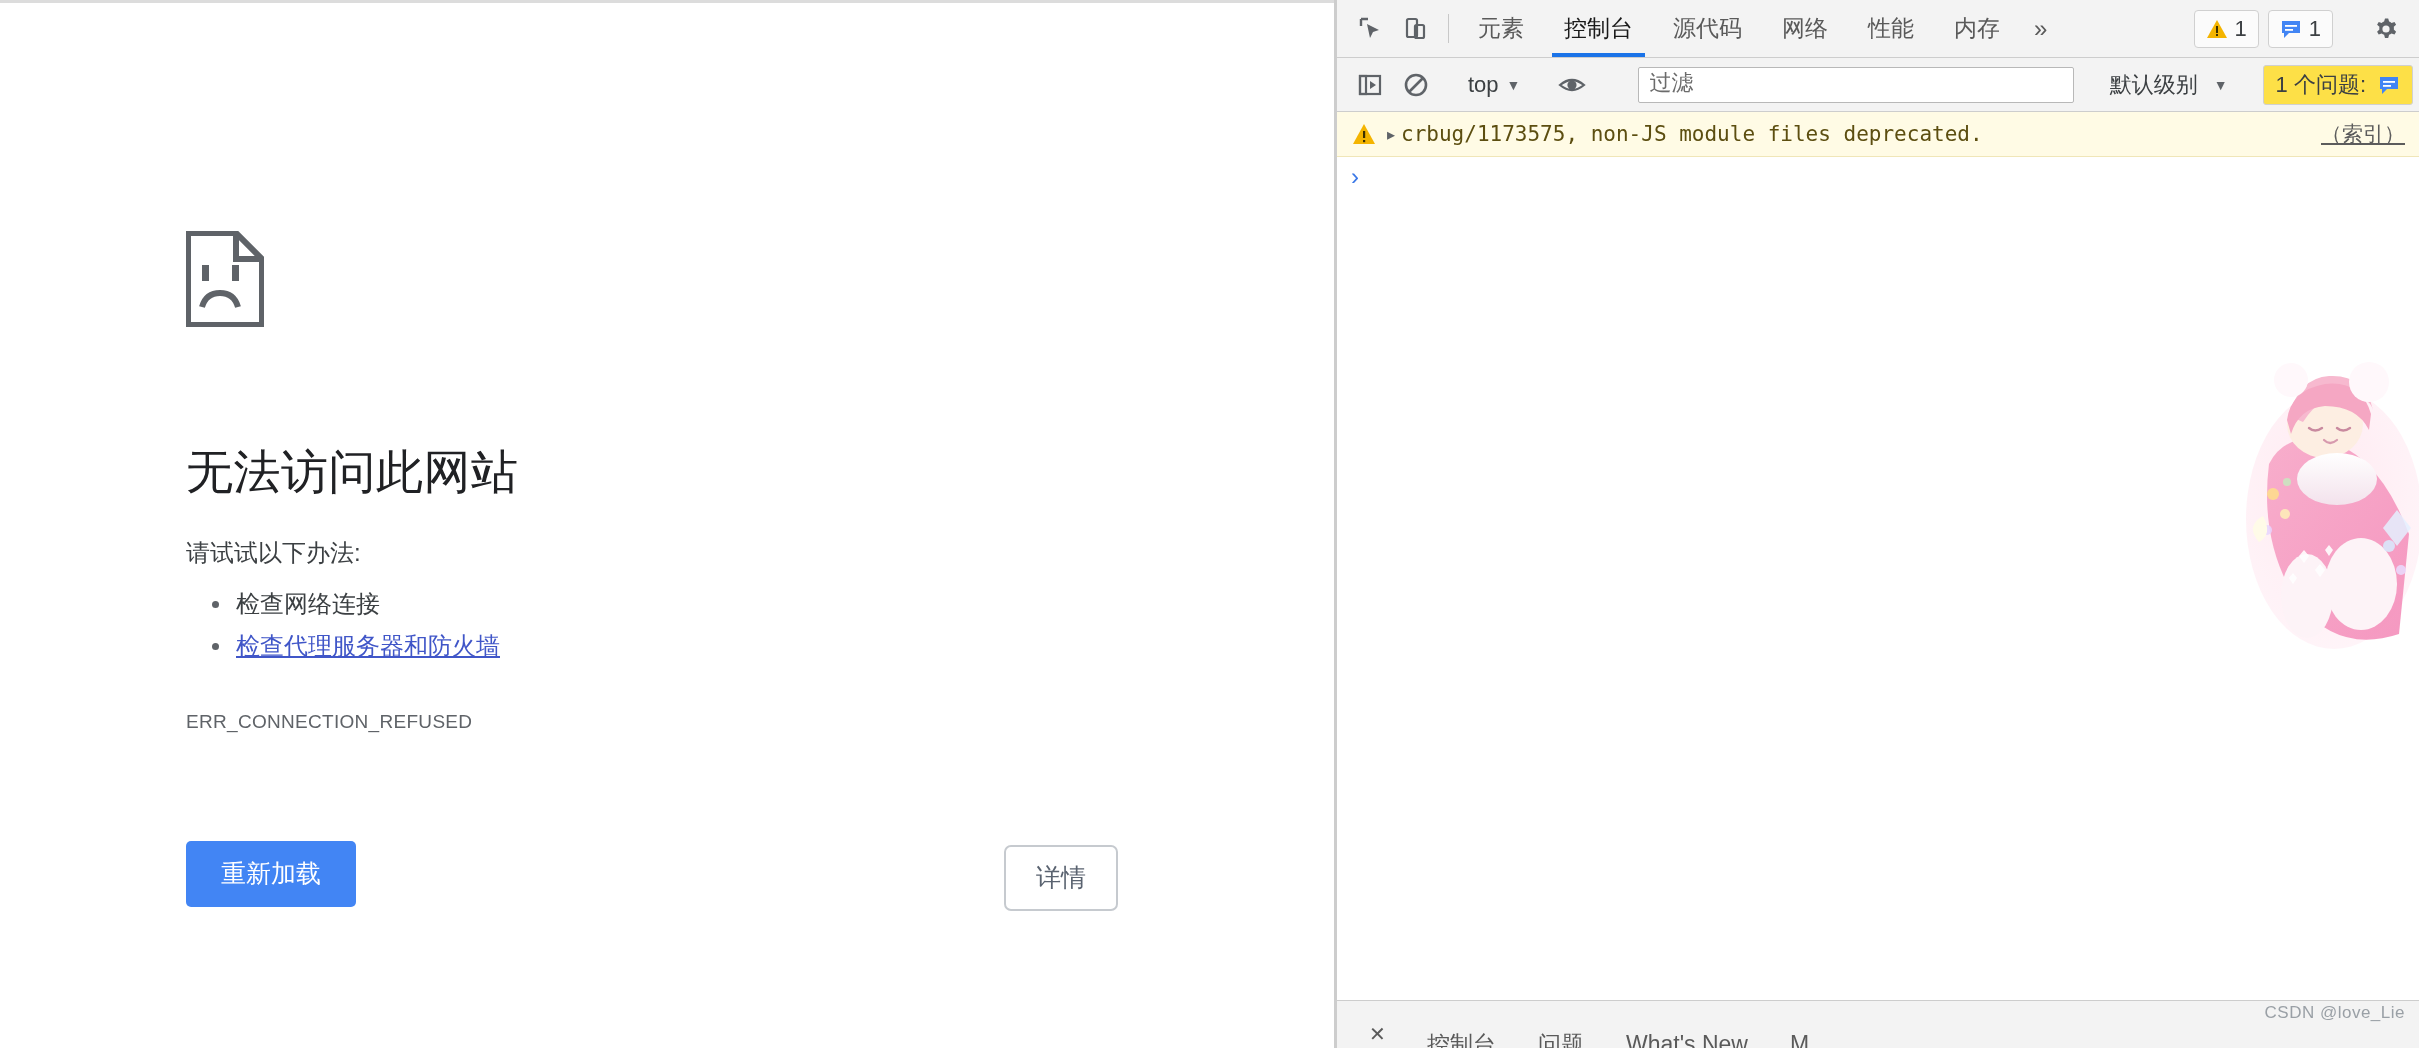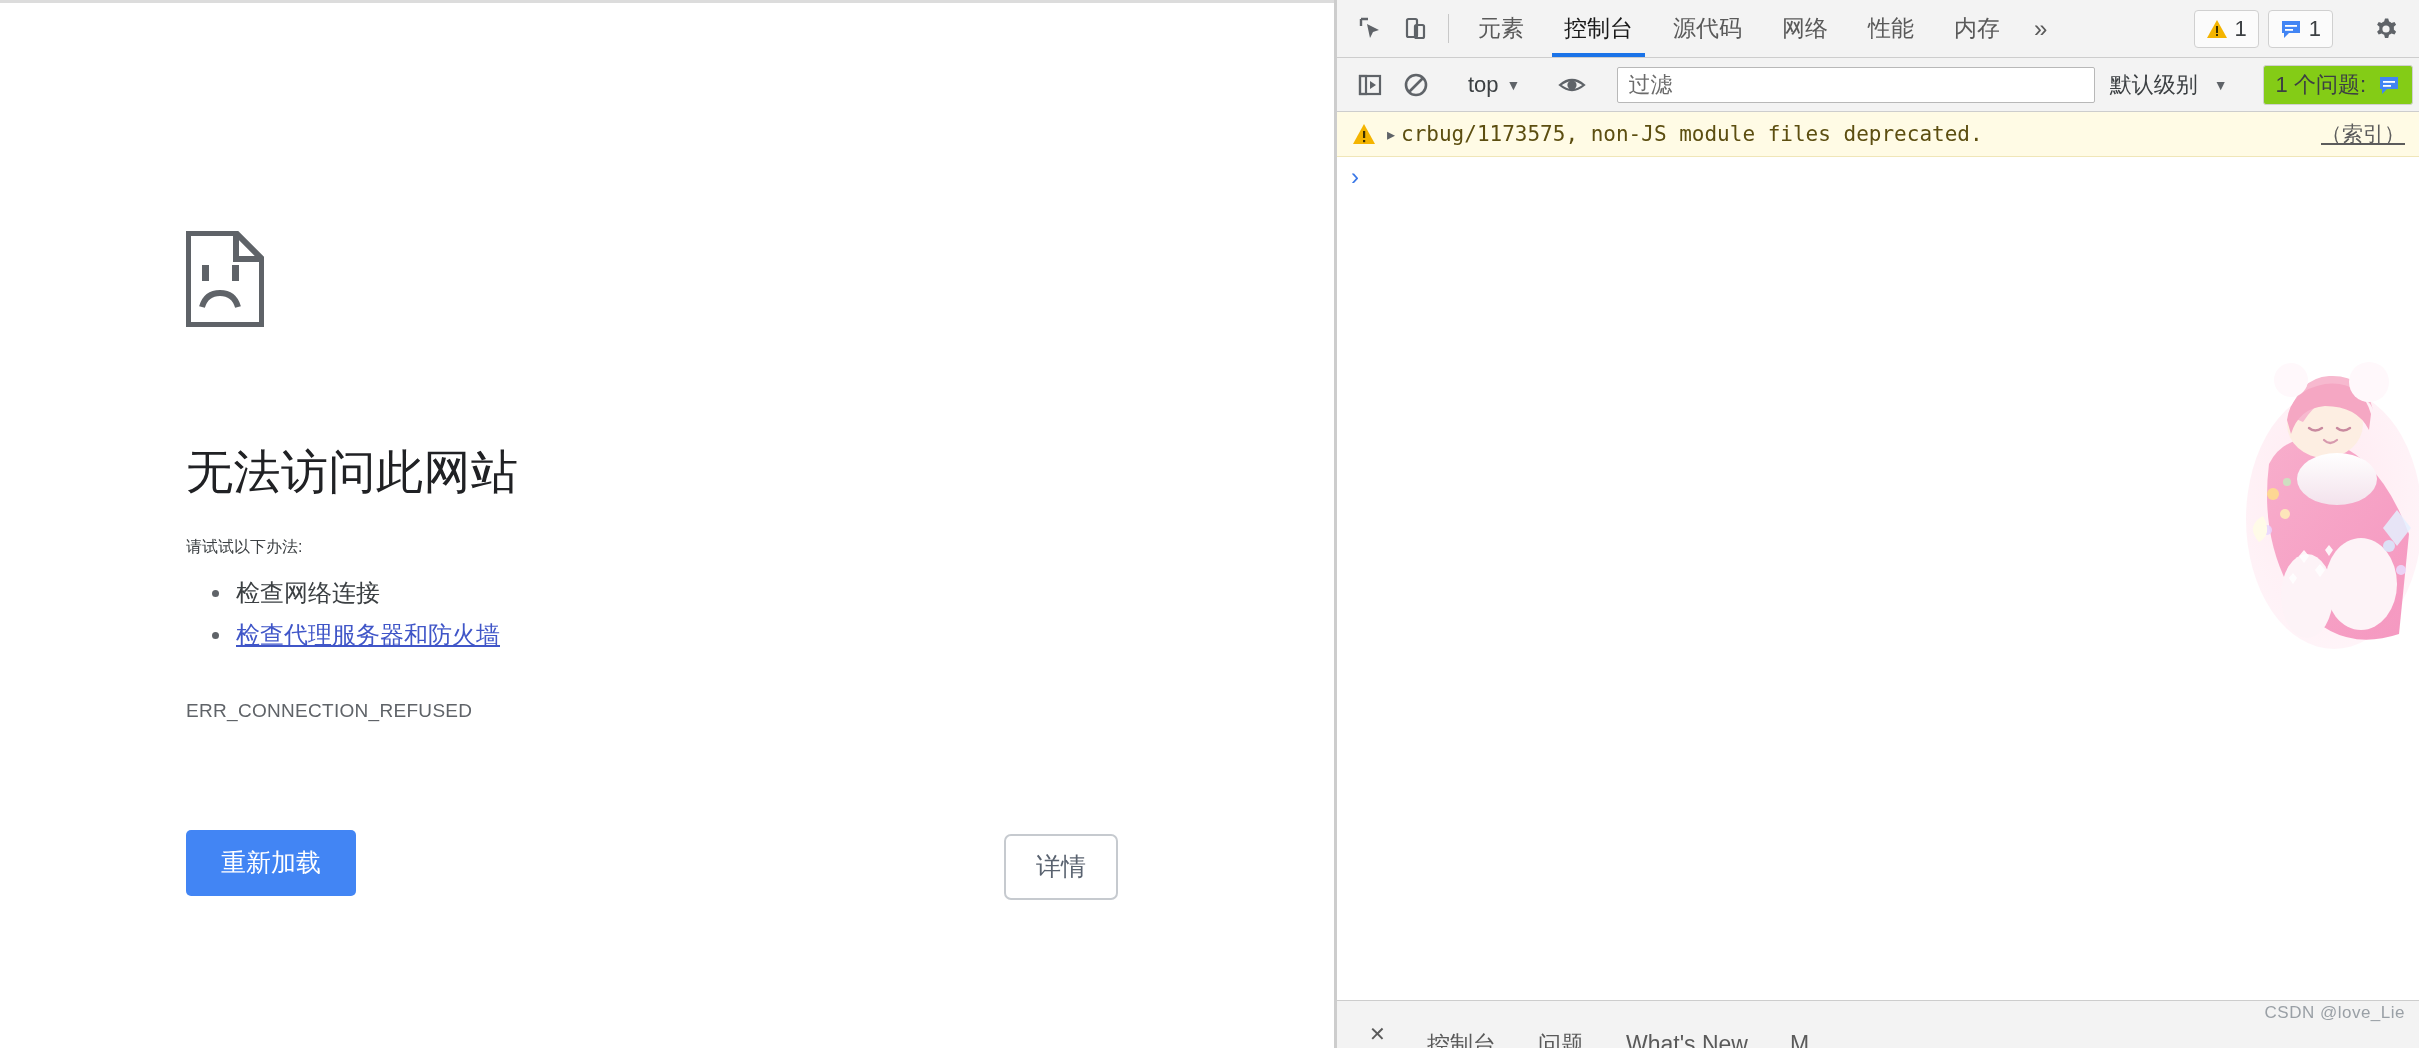--- a/index.html
+++ b/index.html
@@ -54,21 +54,21 @@
 
   .err-subtitle {
     font-size: 26px;
     line-height: 1.5;
     color: #3c4043;
     margin-bottom: 40px;
   }
   .err-subtitle b { font-weight: 700; color: #202124; }
 
   .err-suggest-head {
-    font-size: 16px;
+    font-size: 24px;
     color: #3c4043;
     margin-bottom: 14px;
   }
 
   .err-list {
     list-style: none;
     margin: 0 0 44px 0;
     padding: 0;
   }
   .err-list li {
@@ -244,48 +244,48 @@
     padding: 0 10px;
     font-size: 22px;
     color: #3c4043;
     cursor: pointer;
   }
   .caret { font-size: 14px; color: #5f6368; }
 
   .filter-input {
     flex: 1;
     height: 36px;
-    margin: 0 3px;
+    margin: 0 24px;
     padding: 0 10px;
     border: 1px solid #b8b8b8;
     border-radius: 2px;
     background: #ffffff;
     font-size: 22px;
     color: #ef4444;
-    font-family: Liberation Sans, sans-serif;
+    font-family: Liberation Mono, monospace;
     outline: none;
   }
   .filter-input::placeholder { color: #6b6b6b; }
 
   .level-select {
     display: flex; align-items: center; gap: 16px;
     padding: 0 12px;
     font-size: 22px; color: #3c4043;
     cursor: pointer;
     white-space: nowrap;
   }
 
   .issues-btn {
     display: flex; align-items: center; gap: 12px;
     height: 40px;
     padding: 0 12px;
     margin-left: 4px;
     border: 1px solid #d0d0d0;
     border-radius: 3px;
-    background: #84cc16;
+    background: #fde047;
     font-size: 22px;
     color: #3c4043;
     cursor: pointer;
     white-space: nowrap;
   }
 
   
   .console-body {
     flex: 1;
     position: relative;

